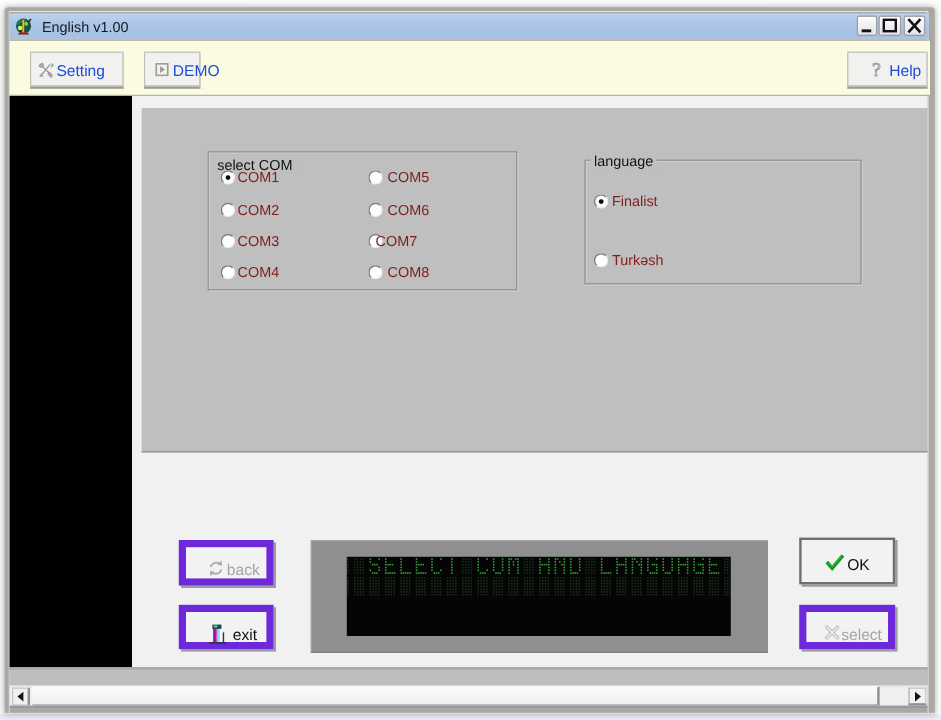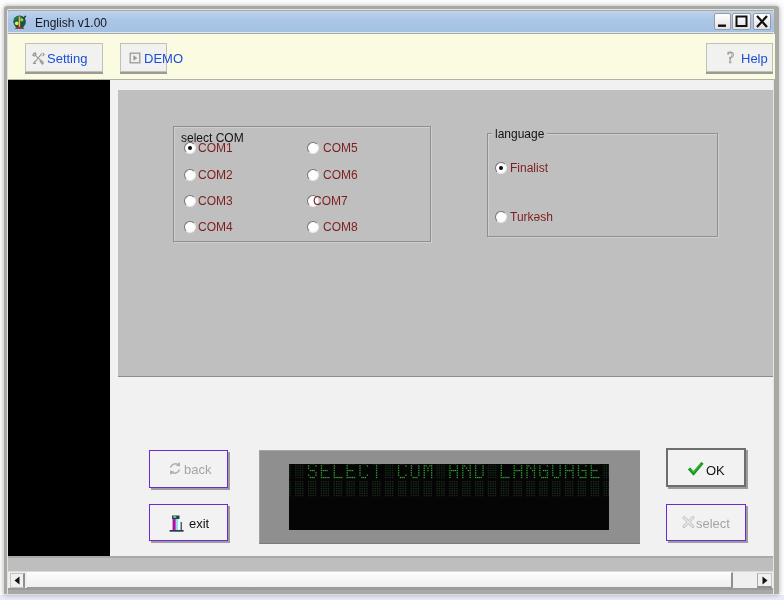--- a/index.html
+++ b/index.html
@@ -40,21 +40,21 @@
 #gb2{left:487px;top:133px;width:231px;height:104px}
 .gbl{font-size:12px;color:#121212;background:#bfbfbf;padding:0 3px}
 #gbl1{left:178px;top:131px}
 #gbl2{left:492px;top:127px}
 
 .radio{width:12px;height:12px;border-radius:50%;background:#fdfdfd;
   border:1px solid;border-color:#73737b #e8e8e8 #e8e8e8 #73737b}
 .radio .dot{position:absolute;left:3px;top:3px;width:4px;height:4px;border-radius:50%;background:#0a0a0a}
 .rlabel{font-size:12px;color:#7f1d1d}
 
-.lbtn{background:#f2f2f2;border:1px solid #6d28d9;box-shadow:2px 2px 0 #9c9c9c;font-size:13px}
+.lbtn{background:#f2f2f2;border:6px solid #6d28d9;box-shadow:2px 2px 0 #9c9c9c;font-size:13px}
 .lbtn span,.lbtn svg{position:absolute}
 #btn-back{left:149px;top:450px;width:79px;height:38px;color:#a5a5a5}
 #btn-exit{left:149px;top:504px;width:79px;height:37px;color:#111}
 #btn-ok{left:666px;top:448px;width:80px;height:39px;color:#111;border:2px solid #6e6e6e;box-shadow:2px 2px 0 #9c9c9c}
 #btn-cancel{left:666px;top:504px;width:80px;height:37px;color:#a5a5a5}
 
 #ledframe{left:259px;top:450px;width:381px;height:94px;background:#8f8f8f;
   border-top:1px solid #a6a6a6;border-left:1px solid #a0a0a0;border-bottom:1px solid #7a7a7a}
 #ledscreen{left:289px;top:464px;width:320px;height:66px;background:#050505;overflow:hidden}
 

